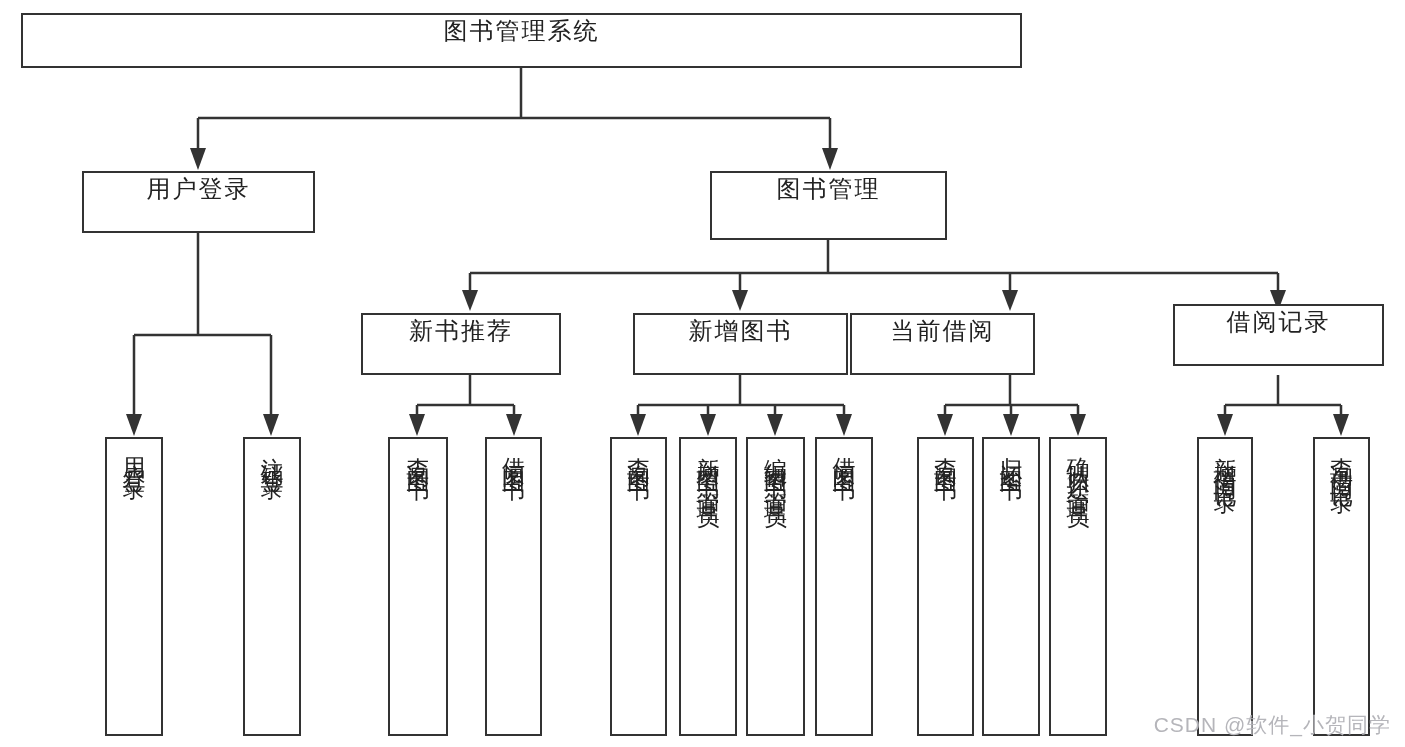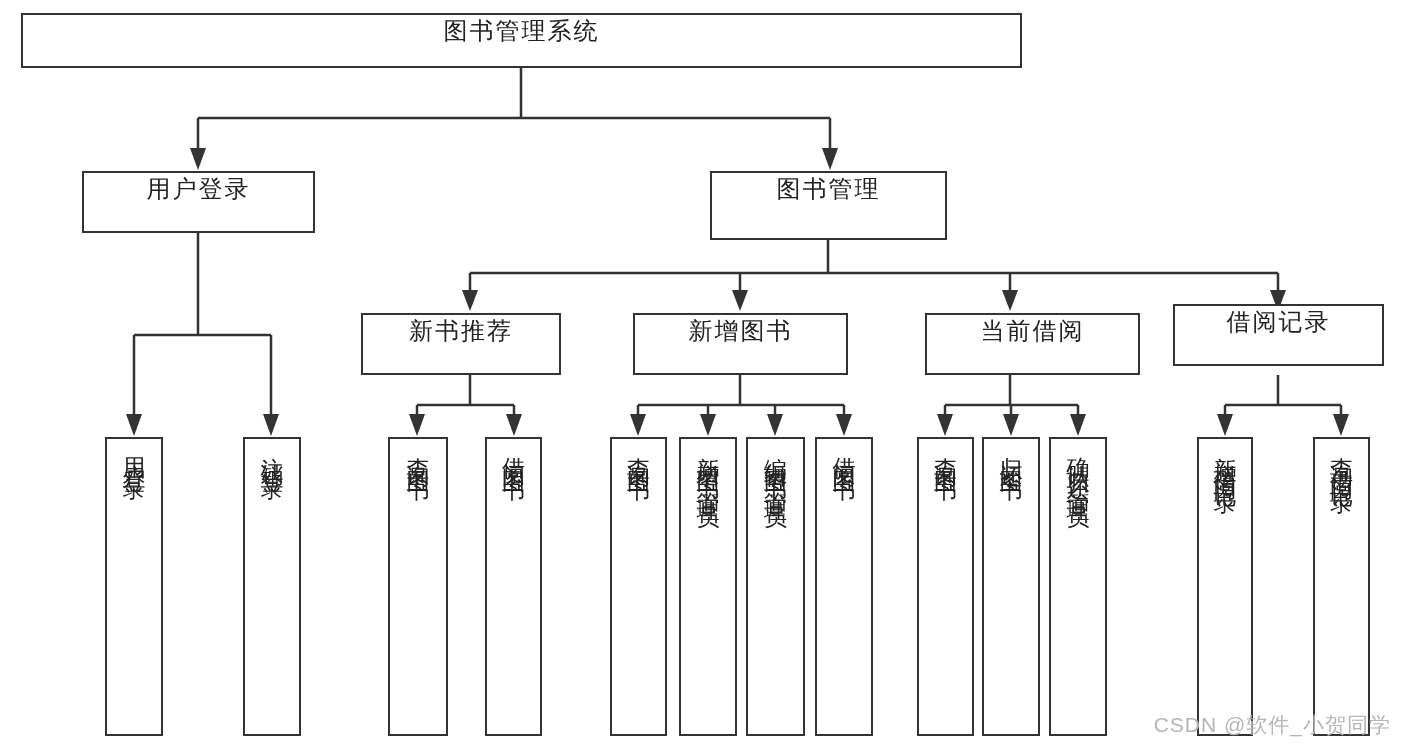--- a/index.html
+++ b/index.html
@@ -129,21 +129,21 @@
   <div class="node hnode" style="left:710px;top:171px;width:237px;height:69px">
     <span>图书管理</span>
   </div>
 
   <div class="node hnode" style="left:361px;top:313px;width:200px;height:62px">
     <span>新书推荐</span>
   </div>
   <div class="node hnode" style="left:633px;top:313px;width:215px;height:62px">
     <span>新增图书</span>
   </div>
-  <div class="node hnode" style="left:925px;top:313px;width:215px;height:62px">
+  <div class="node hnode" style="left:850px;top:313px;width:185px;height:62px">
     <span>当前借阅</span>
   </div>
   <div class="node hnode" style="left:1173px;top:304px;width:211px;height:62px">
     <span>借阅记录</span>
   </div>
 
   <div class="node vnode" style="left:105px;top:437px;width:58px;height:299px">
     <span>用户登录</span>
   </div>
   <div class="node vnode" style="left:243px;top:437px;width:58px;height:299px">

